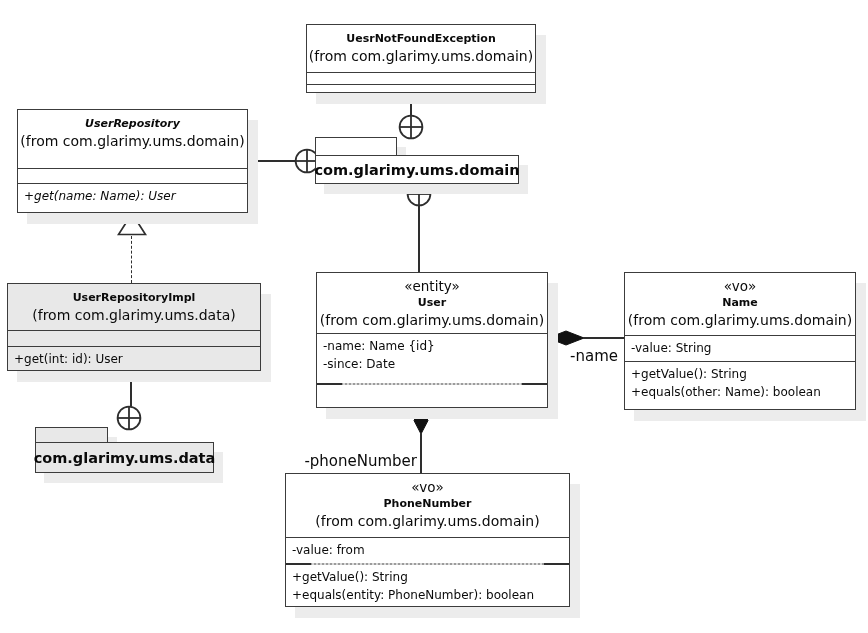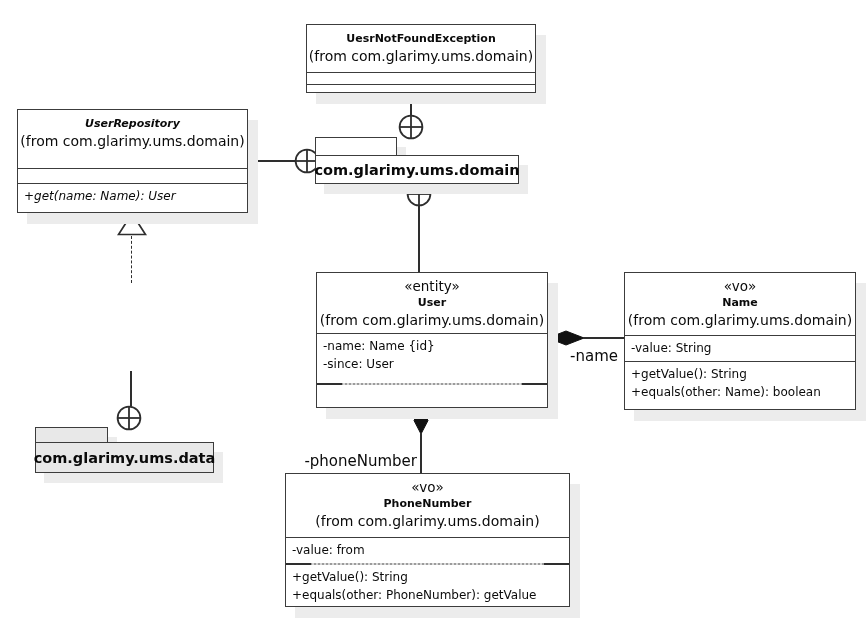--- a/index.html
+++ b/index.html
@@ -168,35 +168,45 @@
     <div class="cmp fill">
       <div class="member it">+get(name: Name): User</div>
     </div>
   </div>
 
   <div class="pkg" style="left:315px; top:137px; width:204px; height:47px;padding-left:12px;">
     <div class="pkg-tab" style="left:0; top:0; width:82px; height:19px;"></div>
     <div class="pkg-body" style="left:0; top:18px; width:204px; height:29px;">com.glarimy.ums.domain</div>
   </div>
 
+  <div class="uml-class gray" style="left:7px; top:283px; width:254px; height:88px;">
+    <div class="hdr" style="height:46px;">
+      <div class="cname">UserRepositoryImpl</div>
+      <div class="cfrom">(from com.glarimy.ums.data)</div>
+    </div>
+    <div class="cmp" style="height:16px;"></div>
+    <div class="cmp fill">
+      <div class="member">+get(int: id): User</div>
+    </div>
+  </div>
 
   <div class="pkg gray" style="left:35px; top:427px; width:179px; height:46px;">
     <div class="pkg-tab" style="left:0; top:0; width:73px; height:16px;"></div>
     <div class="pkg-body" style="left:0; top:15px; width:179px; height:31px;text-align:center;">com.glarimy.ums.data</div>
   </div>
 
   <div class="uml-class" style="left:316px; top:272px; width:232px; height:136px;">
     <div class="hdr" style="height:60px;">
       <div class="stype">«entity»</div>
       <div class="cname">User</div>
       <div class="cfrom">(from com.glarimy.ums.domain)</div>
     </div>
     <div class="cmp" style="height:50px;">
       <div class="member">-name: Name {id}</div>
-      <div class="member">-since: User</div>
+      <div class="member">-since: Date</div>
     </div>
     <div class="gray-sep"></div>
     <div class="cmp fill noborder"></div>
   </div>
 
   <div class="uml-class" style="left:624px; top:272px; width:232px; height:138px;">
     <div class="hdr" style="height:62px;">
       <div class="stype">«vo»</div>
       <div class="cname">Name</div>
       <div class="cfrom">(from com.glarimy.ums.domain)</div>
@@ -215,17 +225,17 @@
       <div class="stype">«vo»</div>
       <div class="cname">PhoneNumber</div>
       <div class="cfrom">(from com.glarimy.ums.domain)</div>
     </div>
     <div class="cmp" style="height:26px;">
       <div class="member">-value: from</div>
     </div>
     <div class="gray-sep"></div>
     <div class="cmp fill noborder">
       <div class="member">+getValue(): String</div>
-      <div class="member">+equals(other: PhoneNumber): getValue</div>
+      <div class="member">+equals(entity: PhoneNumber): boolean</div>
     </div>
   </div>
 
 </div>
 
 </body></html>

